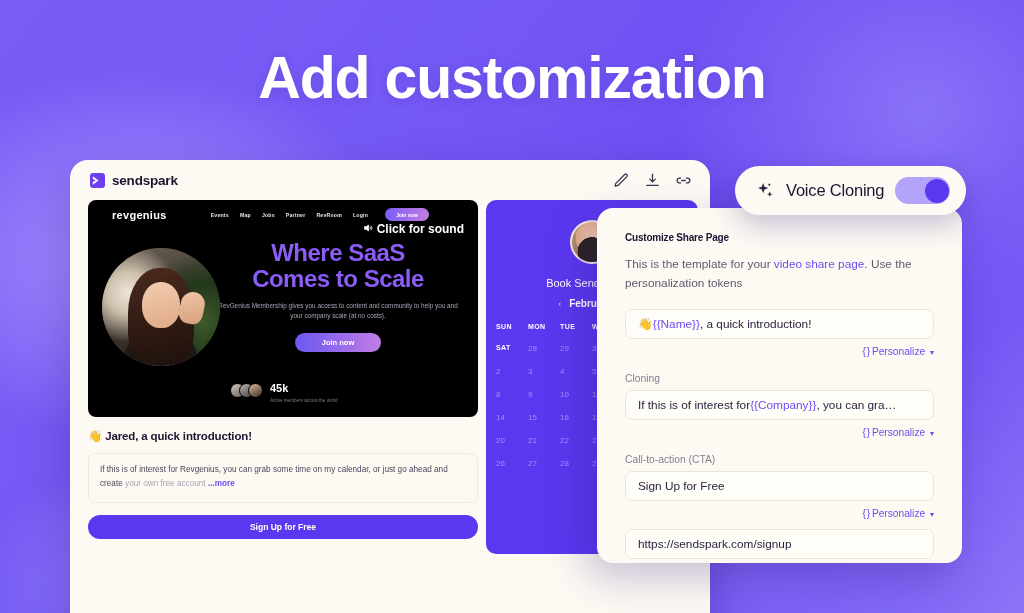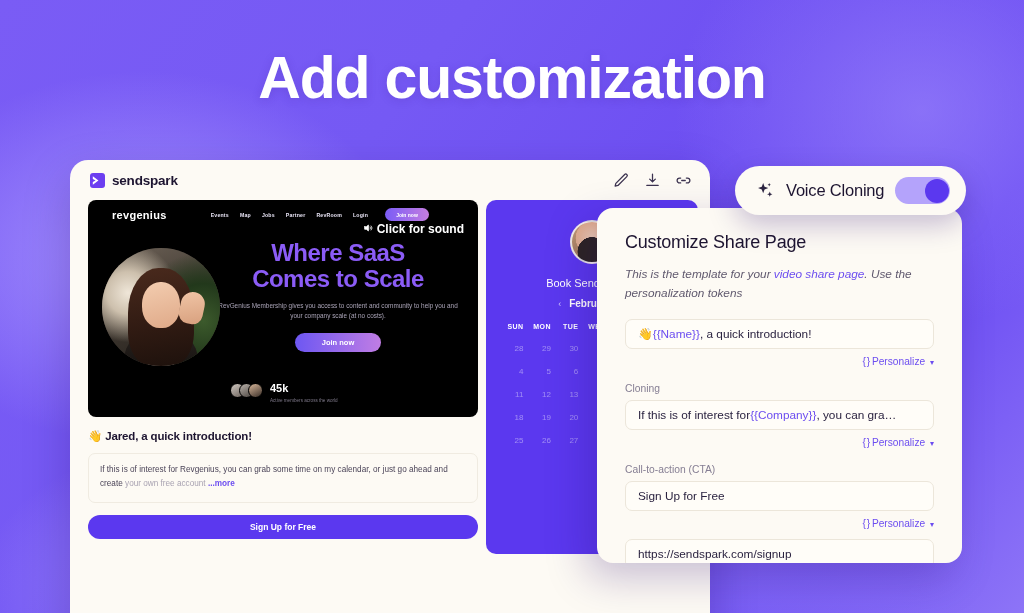--- a/index.html
+++ b/index.html
@@ -235,22 +235,22 @@
     color: #fff; font-size: 11px; font-weight: 500; white-space: nowrap;
   }
   #cal-month {
     margin-top: 9px;
     display: flex; align-items: center; justify-content: center; gap: 8px;
     color: #fff; font-size: 10px; font-weight: 700; white-space: nowrap;
   }
   #cal-month .arrow { color: #d2c4ff; font-size: 9px; font-weight: 400; }
   #cal-grid {
     margin-top: 14px;
-    display: grid; grid-template-columns: repeat(7,1fr);
-    row-gap: 14px; text-align: right;
+    display: grid; grid-template-columns: repeat(6,1fr);
+    row-gap: 14px; text-align: left;
   }
   .cal-dow { color: #fff; font-size: 7px; font-weight: 700; letter-spacing: .4px; }
   .cal-day { color: rgba(255,255,255,.42); font-size: 8px; }
 
   
   #voice-pill {
     position: absolute;
     left: 735px; top: 166px;
     width: 231px; height: 49px;
     background: #fdfaf4;
@@ -276,24 +276,24 @@
   #customize {
     position: absolute;
     left: 597px; top: 208px;
     width: 365px; height: 355px;
     background: #fdfaf4;
     border-radius: 16px;
     box-shadow: -10px 14px 40px rgba(40,10,110,0.25);
     padding: 24px 28px 0;
     overflow: hidden;
   }
-  #cz-title { font-size: 18px; font-weight: 400; color: #1d1430; letter-spacing: -0.2px; }
+  #cz-title { font-size: 10px; font-weight: 700; color: #1d1430; letter-spacing: -0.2px; }
   #cz-desc {
     margin-top: 12px;
-    font-size: 11.8px; line-height: 1.62; color: #60596e; font-style: italic;
+    font-size: 11.8px; line-height: 1.62; color: #60596e;
   }
   #cz-desc a { color: #6c4df0; text-decoration: none; }
   .field-block { margin-top: 16px; }
   .field-label { font-size: 10.3px; color: #857e93; margin-bottom: 6px; }
   .field-input {
     height: 30px; width: 100%;
     background: #fffdf8;
     border: 1px solid #ece6da; border-radius: 7px;
     display: flex; align-items: center;
     padding: 0 12px;

